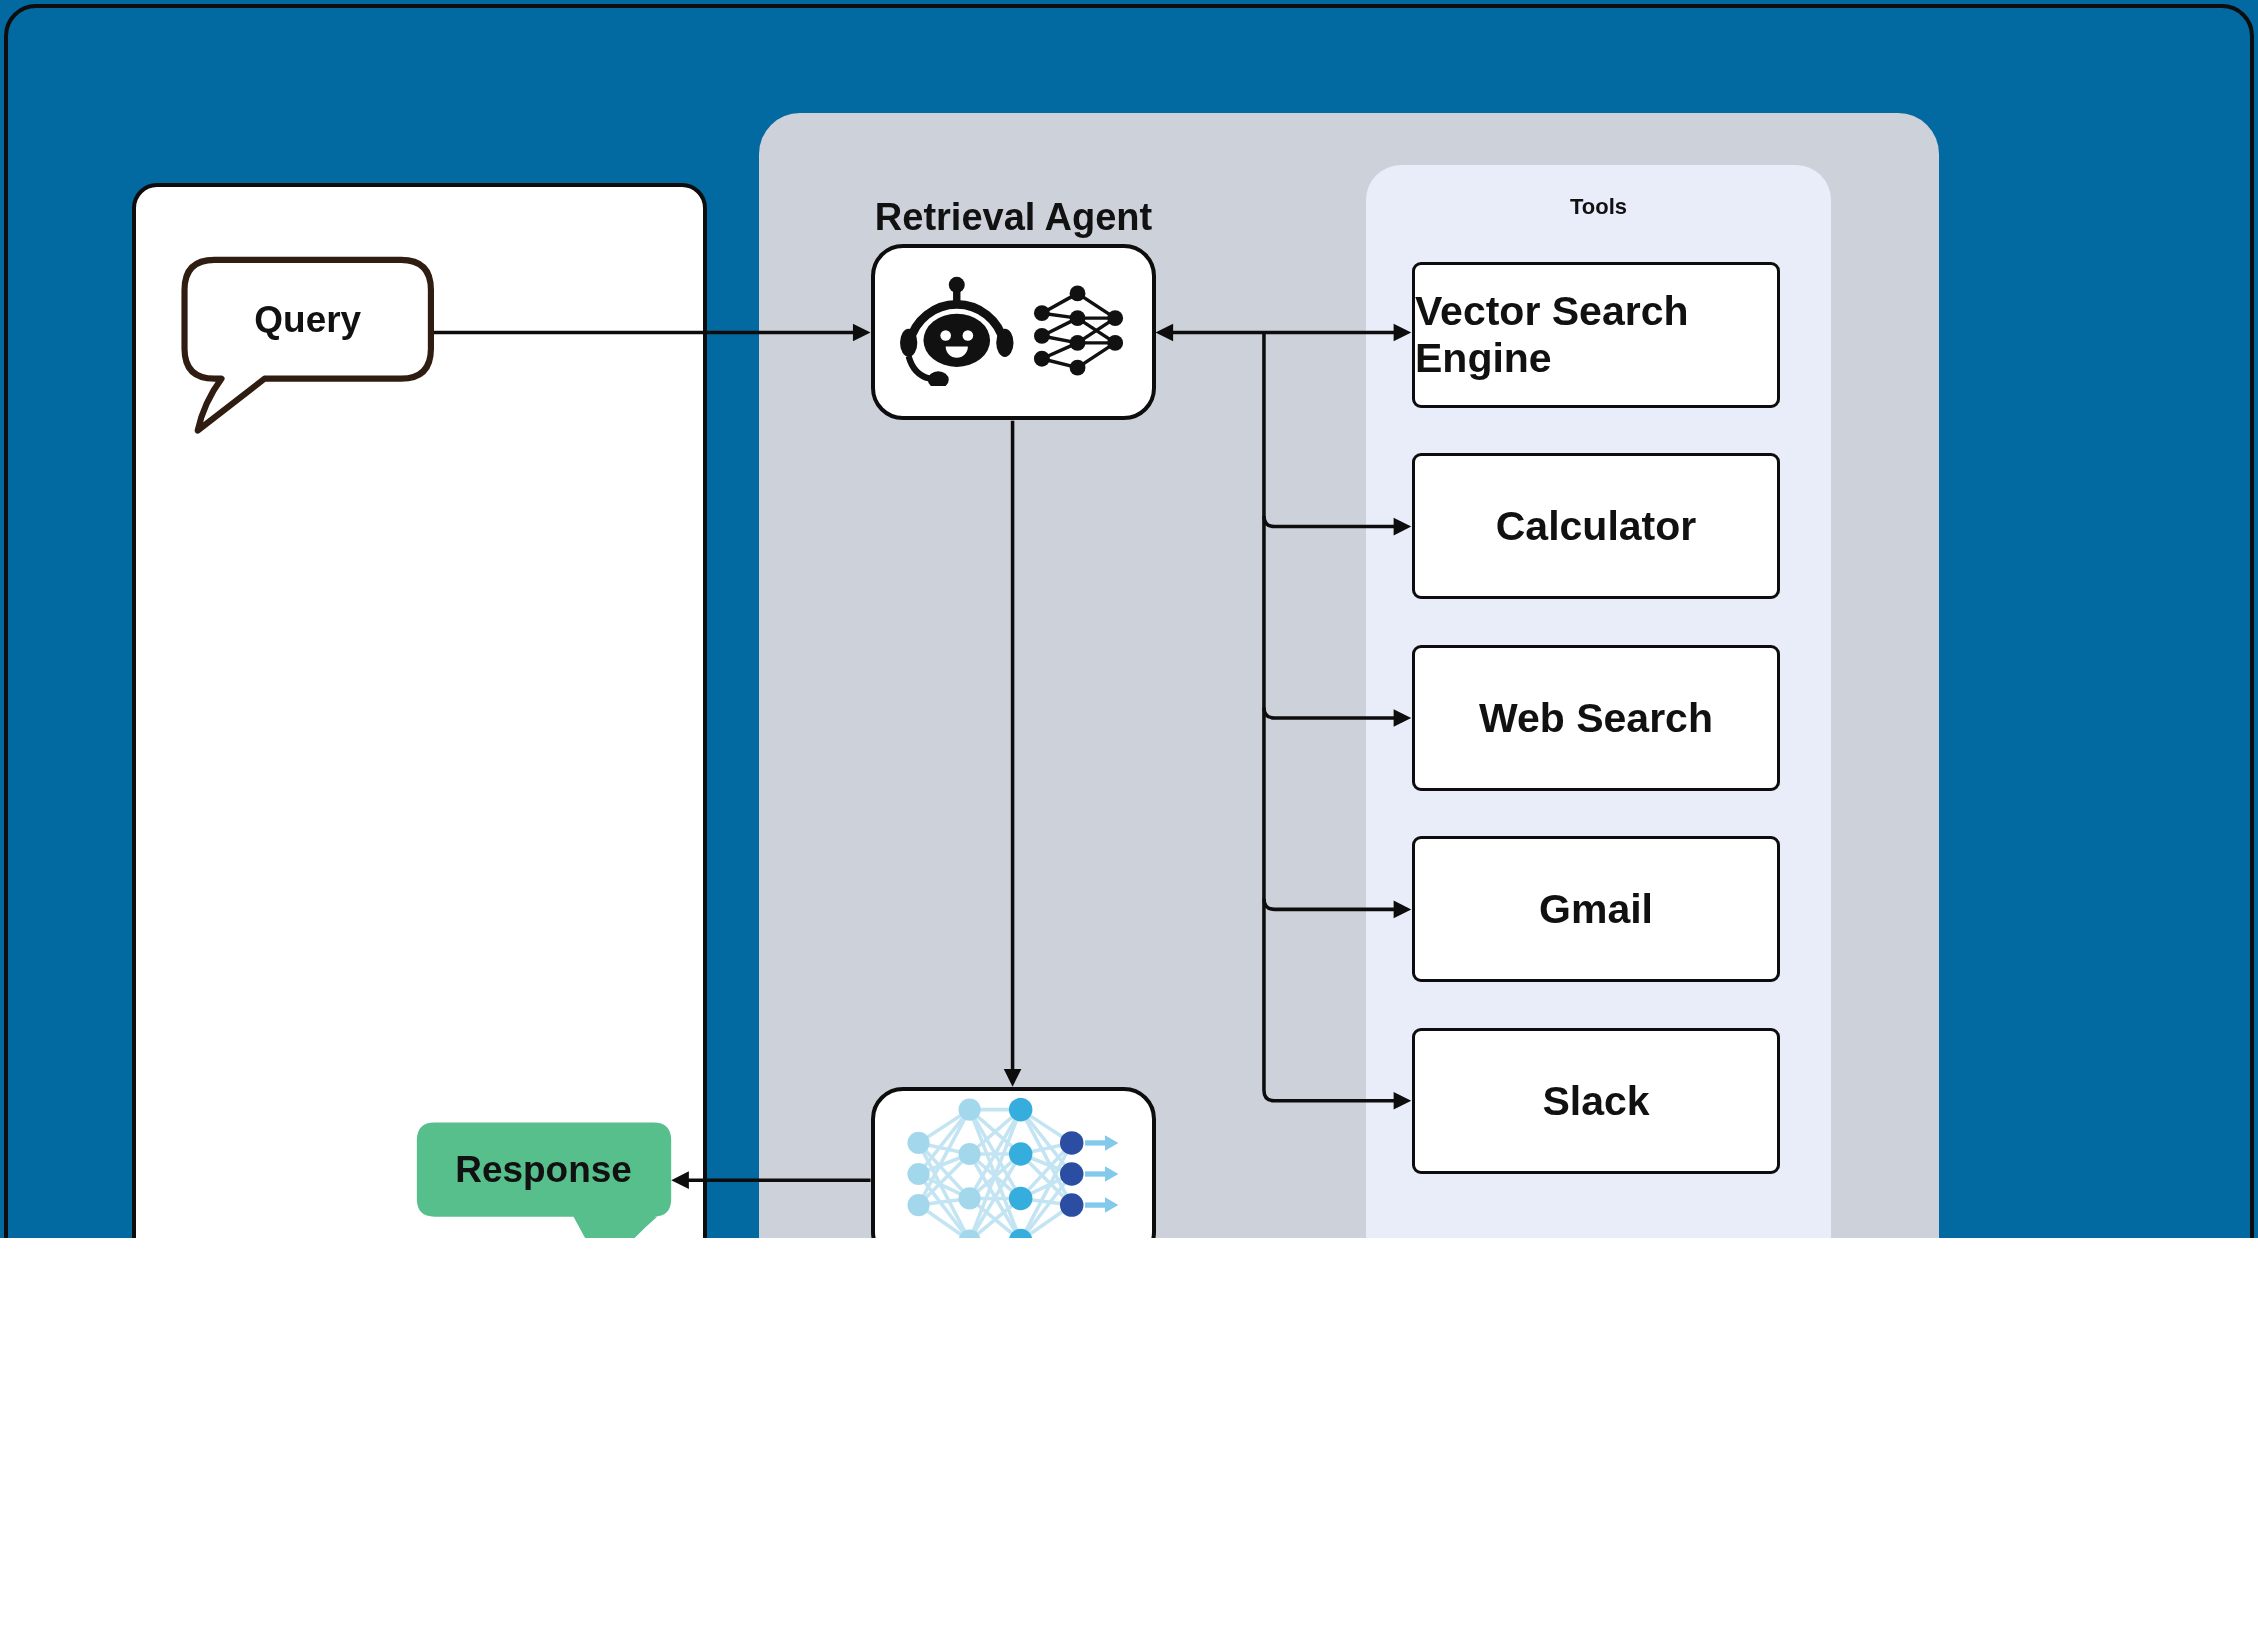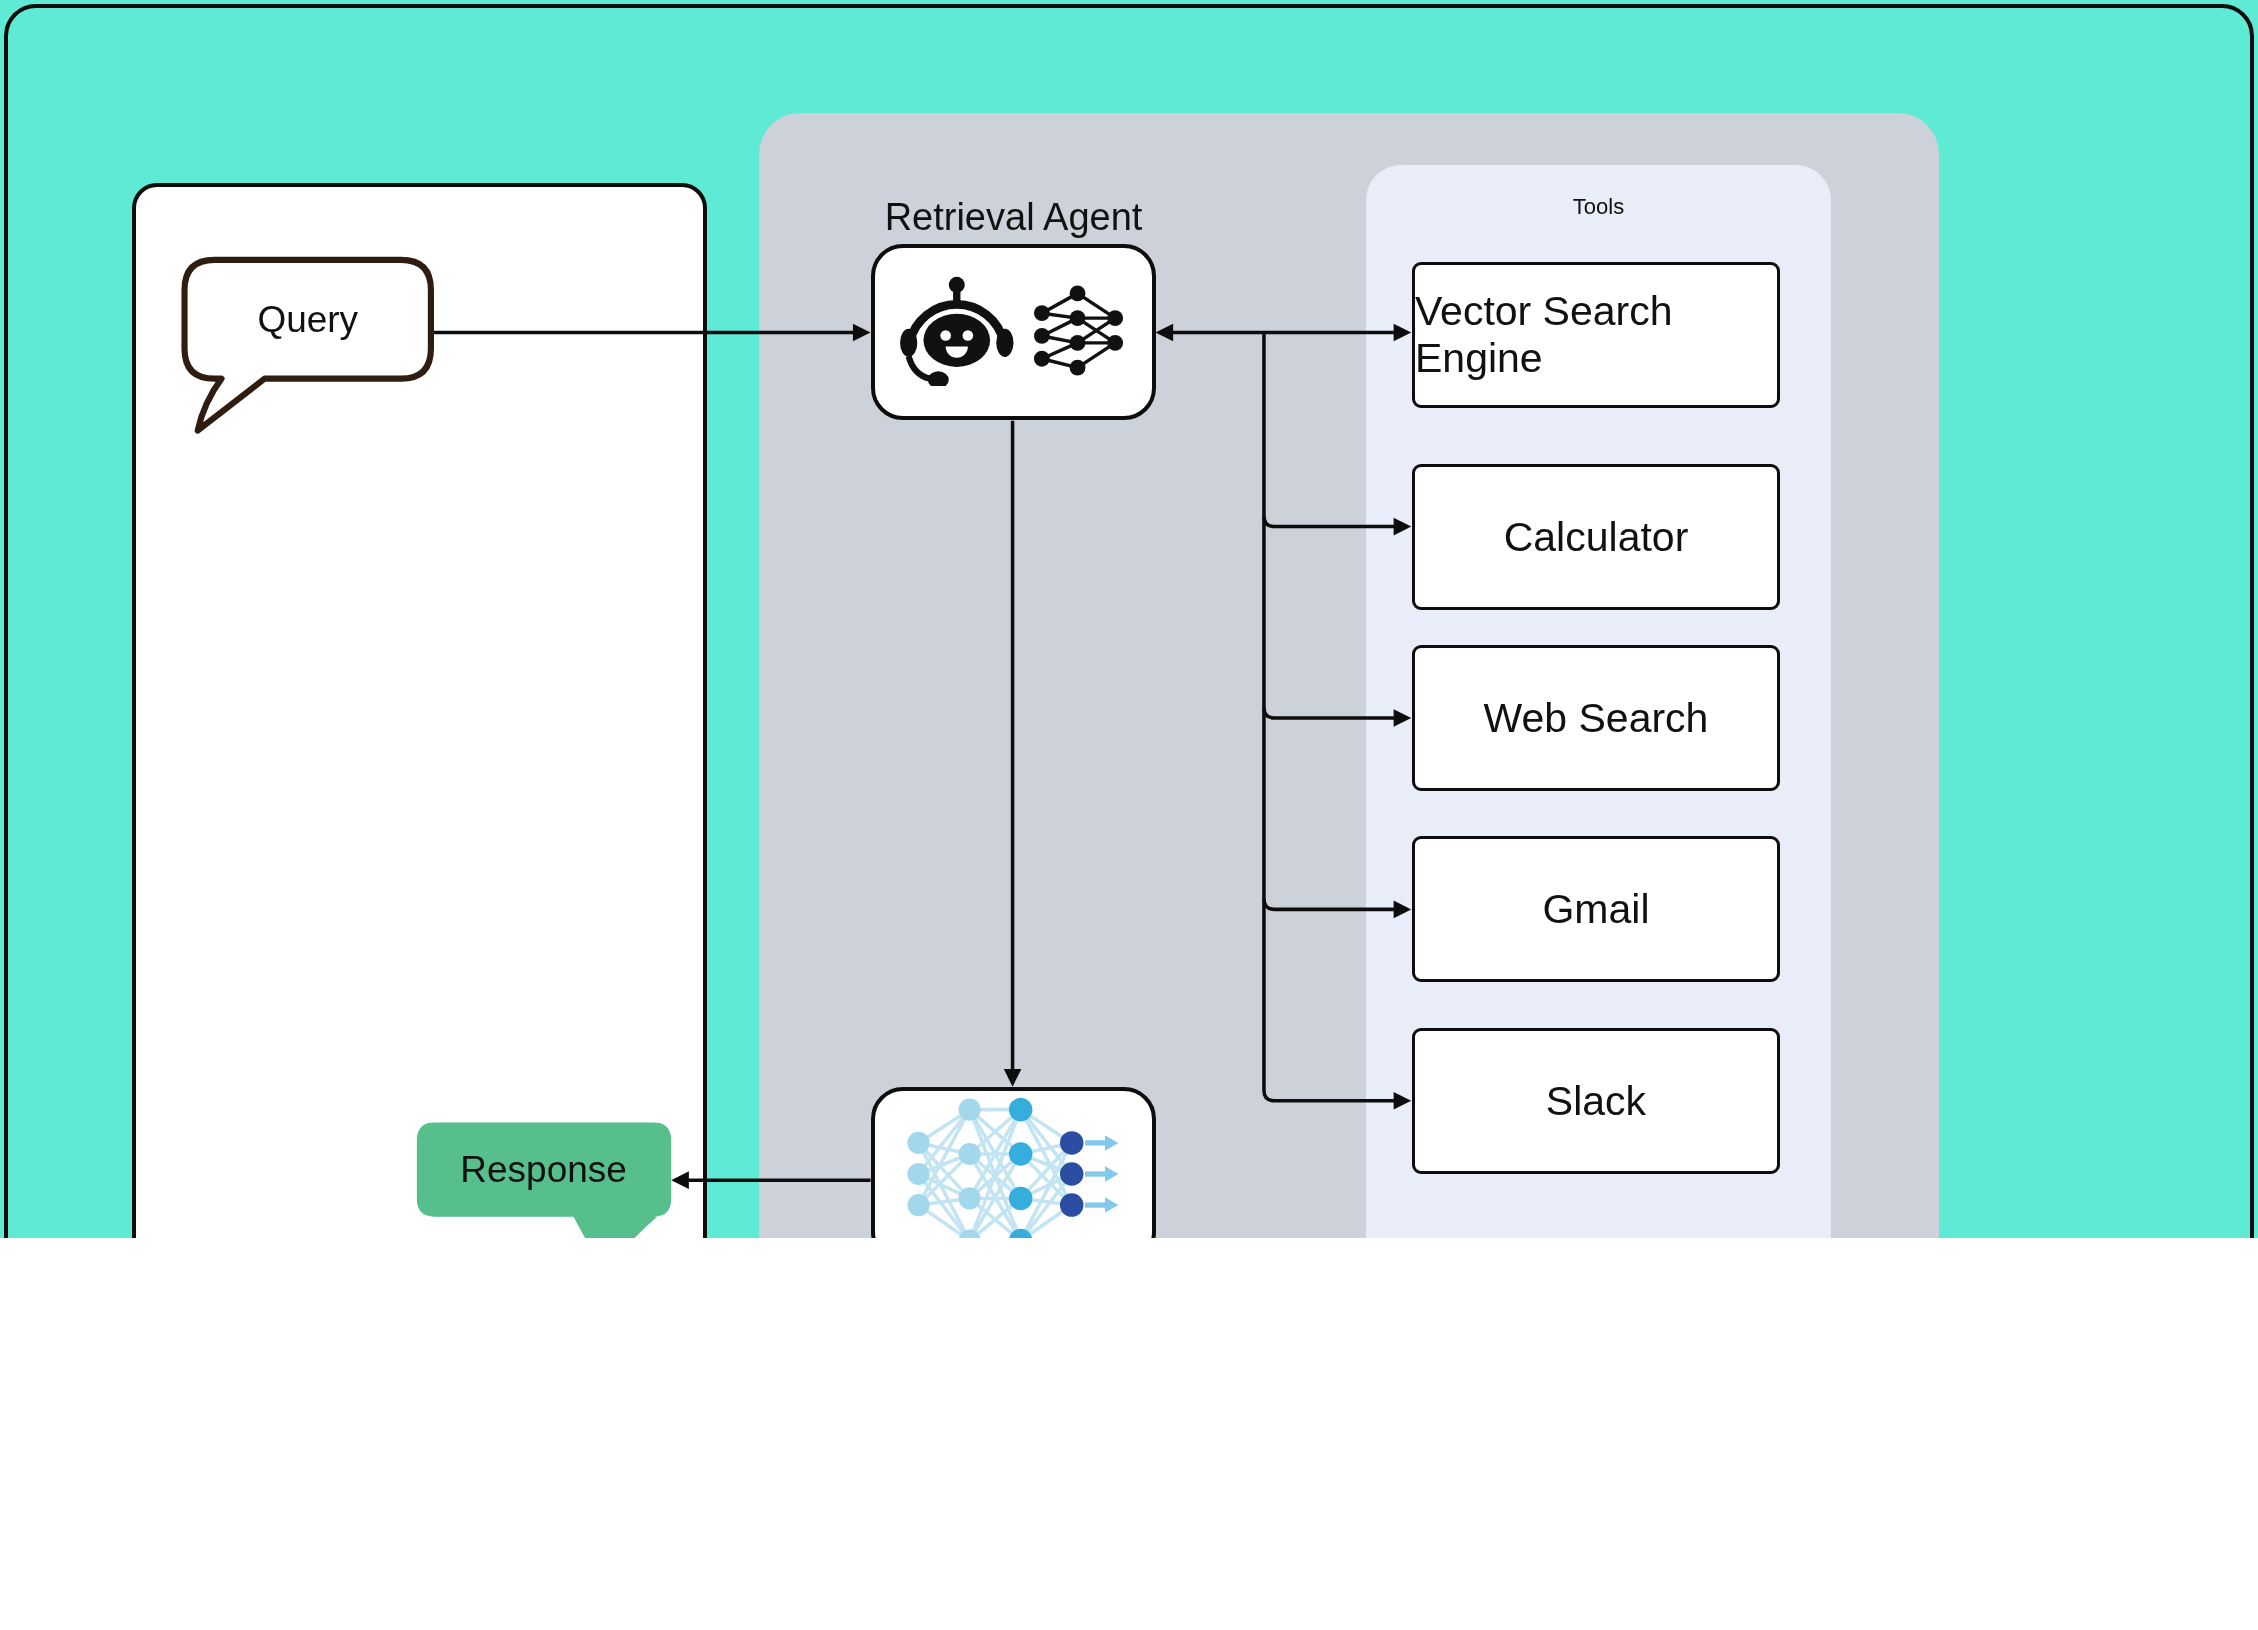--- a/index.html
+++ b/index.html
@@ -1,18 +1,18 @@
 <!DOCTYPE html>
 <html style="font-size:14px"><head>
 <meta charset="utf-8">
 <style>
   html,body{margin:0;padding:0;background:#ffffff;}
   .canvas{
-    position:relative;width:2258px;height:1238px;background:#5eead4;
-    font-family:"Liberation Sans", sans-serif;color:#111;overflow:hidden;
+    position:relative;width:2258px;height:1238px;background:#0369a1;
+    font-family:"Liberation Sans", sans-serif;color:#111;overflow:hidden;font-weight:bold;
   }
   .outer-frame{
     position:absolute;left:4.4px;top:4.4px;width:2250px;height:1622px;
     border:4.4px solid #0d0d0d;border-radius:32px;box-sizing:border-box;
   }
   .left-panel{
     position:absolute;left:132px;top:183px;width:575px;height:1123px;
     border:4.4px solid #0d0d0d;border-radius:25px;box-sizing:border-box;background:#ffffff;z-index:2;
   }
   .agent-panel{
@@ -205,21 +205,21 @@
         </g>
       </svg>
     </span>
   </div>
   <div class="panel-title llm-title">LLM</div>
 
   <div class="panel-title tools-title">Tools</div>
   <div class="tool-box" style="top:262px;">
     <span>Vector Search Engine</span>
   </div>
-  <div class="tool-box" style="top:464px;">
+  <div class="tool-box" style="top:453px;">
     <span>Calculator</span>
   </div>
   <div class="tool-box" style="top:645px;">
     <span>Web Search</span>
   </div>
   <div class="tool-box" style="top:836px;text-align:center;">
     <span>Gmail</span>
   </div>
   <div class="tool-box" style="top:1028px;text-align:center;">
     <span>Slack</span>

